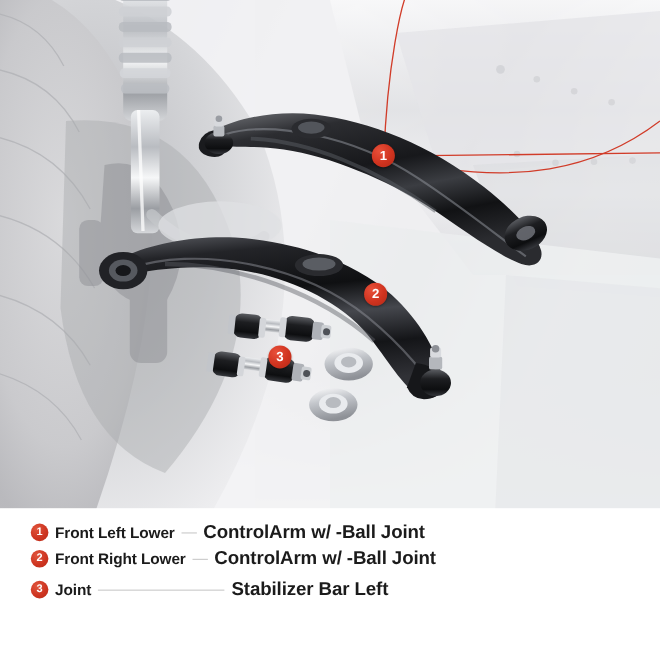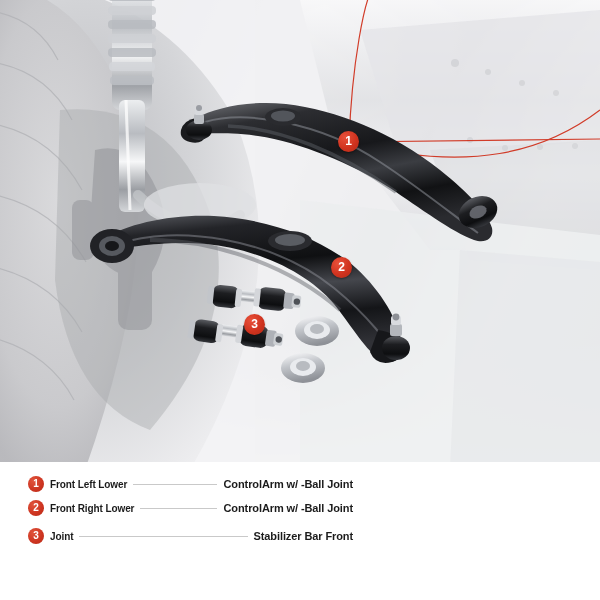--- a/index.html
+++ b/index.html
@@ -75,36 +75,36 @@
     background: radial-gradient(circle at 34% 30%, #e0543c 0%, #cd3420 58%, #b72c18 100%);
     color: #ffffff;
     font-size: 10px;
     font-weight: bold;
     line-height: 16px;
     text-align: center;
   }
   .legend-left {
     flex: 0 0 auto;
     margin-left: 6px;
-    font-size: 10px;
+    font-size: 14px;
     font-weight: bold;
     color: #1b1b1b;
     letter-spacing: -0.1px;
     white-space: nowrap;
   }
   .legend-rule {
     flex: 1 1 auto;
     height: 1px;
     background: #c9c9c9;
     margin: 0 6px;
     min-width: 14px;
   }
   .legend-right {
     flex: 0 0 auto;
-    font-size: 11px;
+    font-size: 17px;
     font-weight: bold;
     color: #1b1b1b;
     letter-spacing: -0.1px;
     white-space: nowrap;
     text-align: center;
   }
 </style>
 </head>
 <body>
 
@@ -362,18 +362,18 @@
       <div class="legend-badge">2</div>
       <div class="legend-left">Front Right Lower</div>
       <div class="legend-rule"></div>
       <div class="legend-right">ControlArm w/ -Ball Joint</div>
     </div>
 
     <div class="legend-row" id="legend-row-2">
       <div class="legend-badge">3</div>
       <div class="legend-left">Joint</div>
       <div class="legend-rule"></div>
-      <div class="legend-right">Stabilizer Bar Front</div>
+      <div class="legend-right">Stabilizer Bar Left</div>
     </div>
 
   </div>
 
 </div>
 
 </body></html>

